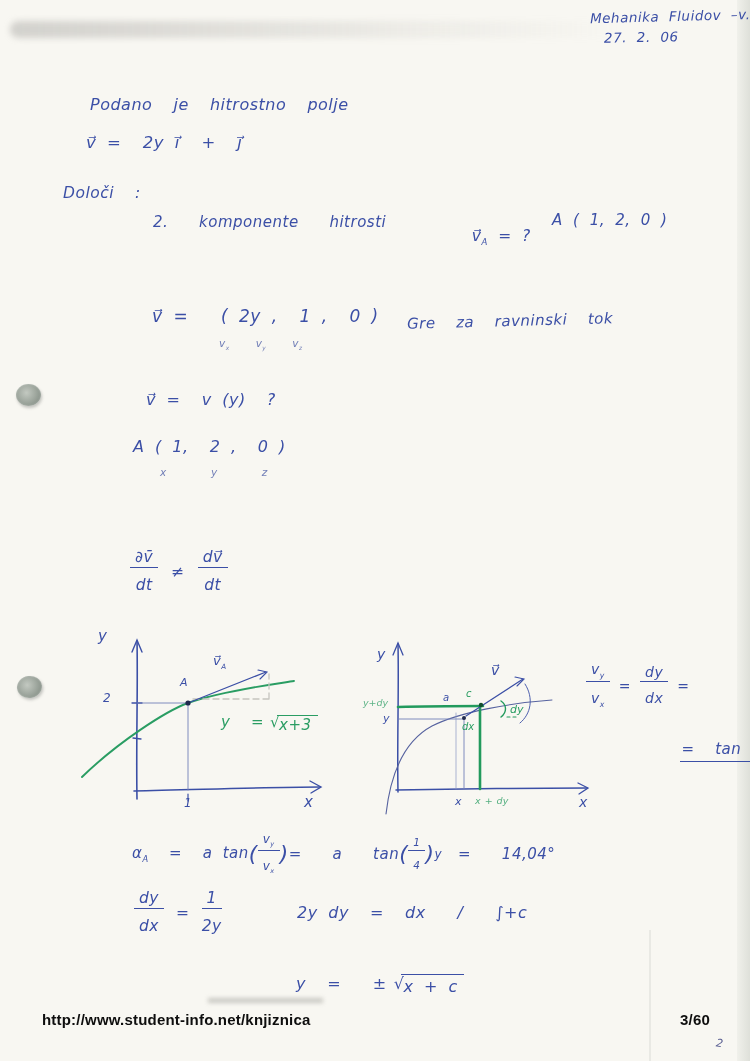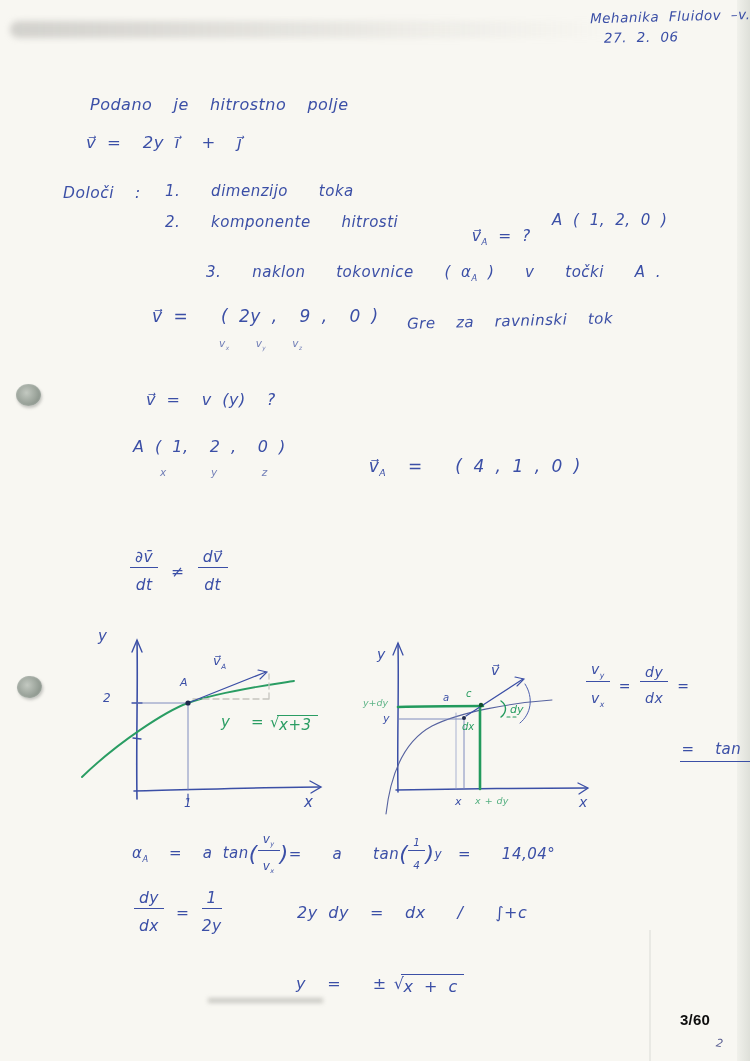--- a/index.html
+++ b/index.html
@@ -64,45 +64,38 @@
   <div class="hole hole-1"></div>
   <div class="hole hole-2"></div>
 
   <div class="abs hw" style="left:590px;top:8px;font-size:13.5px;transform:rotate(-1.5deg)">Mehanika Fluidov –v.2</div>
   <div class="abs hw" style="left:604px;top:29px;font-size:13.5px;transform:rotate(-1deg)">27. 2. 06</div>
 
   <div class="abs hw" style="left:90px;top:95px;font-size:16px">Podano  je  hitrostno  polje</div>
   <div class="abs hw" style="left:86px;top:133px;font-size:16.5px">v⃗ =  2y i⃗  +  j⃗</div>
 
   <div class="abs hw" style="left:63px;top:184px;font-size:15.5px">Določi  :</div>
-  <div class="abs hw" style="left:165px;top:182px;font-size:15px">1.   dimenzijo   toka</div>
-  <div class="abs hw" style="left:165px;top:213px;font-size:15px">2.   komponente   hitrosti</div>
+  <div class="abs hw" style="left:153px;top:213px;font-size:15px">2.   komponente   hitrosti</div>
   <div class="abs hw" style="left:430px;top:209px;font-size:15.5px">
     <span>v⃗</span><sub>A</sub><span class="pre"> = ?</span>
   </div>
   <div class="abs hw" style="left:552px;top:211px;font-size:15px">A ( 1, 2, 0 )</div>
-  <div class="abs hw" style="left:165px;top:245px;font-size:15px">
-    <span class="pre">3.   naklon   tokovnice   ( α</span><sub>A</sub><span class="pre"> )   v   točki   A .</span>
-  </div>
-
-  <div class="abs hw" style="left:152px;top:306px;font-size:17px">v⃗ =   ( 2y ,  9 ,  0 )</div>
+
+  <div class="abs hw" style="left:152px;top:306px;font-size:17px">v⃗ =   ( 2y ,  1 ,  0 )</div>
   <div class="abs hw faded" style="left:219px;top:337px;font-size:10.5px;display:flex;gap:26px">
     <span><span>v</span><sub>x</sub></span>
     <span><span>v</span><sub>y</sub></span>
     <span><span>v</span><sub>z</sub></span>
   </div>
   <div class="abs hw" style="left:407px;top:312px;font-size:15px;transform:rotate(-1.5deg)">Gre  za  ravninski  tok</div>
 
   <div class="abs hw" style="left:146px;top:390px;font-size:16px">v⃗ =  v (y)  ?</div>
 
   <div class="abs hw" style="left:133px;top:437px;font-size:16px">A ( 1,  2 ,  0 )</div>
   <div class="abs hw faded" style="left:160px;top:466px;font-size:10.5px">x     y     z</div>
-  <div class="abs hw" style="left:325px;top:436px;font-size:17px">
-    <span>v⃗</span><sub>A</sub><span class="pre">  =   ( 4 , 1 , 0 )</span>
-  </div>
 
   <div class="abs hw row" style="left:130px;top:549px;gap:13px;font-size:15.5px">
     <span class="frac">
       <span class="num">∂v̄</span>
       <span class="den">dt</span>
     </span>
     <span>≠</span>
     <span class="frac">
       <span class="num">dv⃗</span>
       <span class="den">dt</span>
@@ -222,16 +215,17 @@
       <span class="num">1</span>
       <span class="den">2y</span>
     </span>
   </div>
   <div class="abs hw" style="left:297px;top:903px;font-size:16px">2y dy  =  dx   /   ∫+c</div>
   <div class="abs hw" style="left:296px;top:974px;font-size:16px;display:inline-flex;gap:7px">
     <span class="pre">y  =   ±</span>
     <span class="sqrt"><span>√</span><span class="radicand">x + c</span></span>
   </div>
 
+  <div class="abs footer-print" style="left:42px;top:1011px">http://www.student-info.net/knjiznica</div>
   <div class="abs footer-print" style="left:680px;top:1011px">3/60</div>
   <div class="abs hw" style="left:716px;top:1037px;font-size:11px;color:#5a5f92;transform:rotate(9deg)">2</div>
 
 </div>
 
 </body></html>

